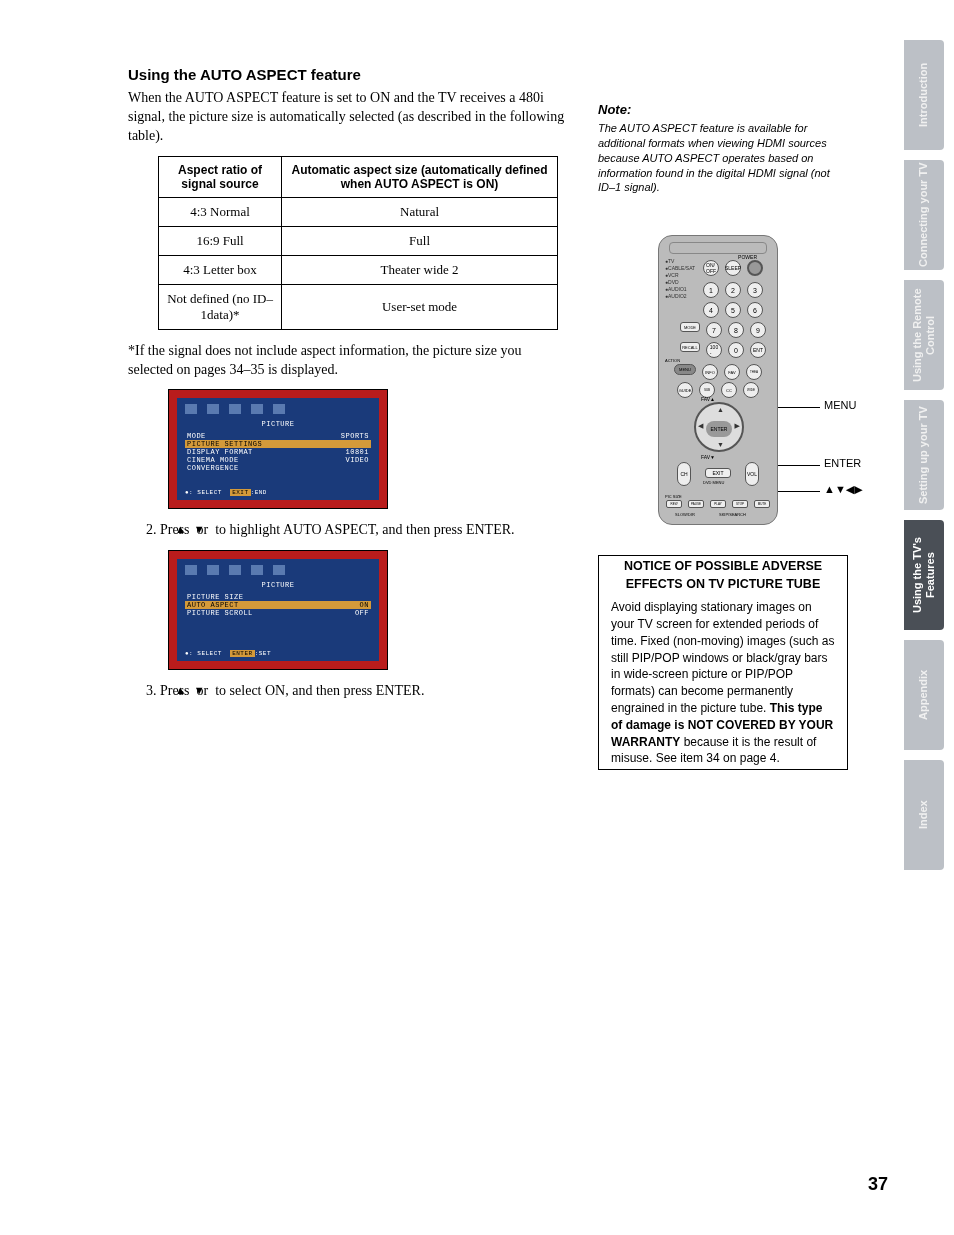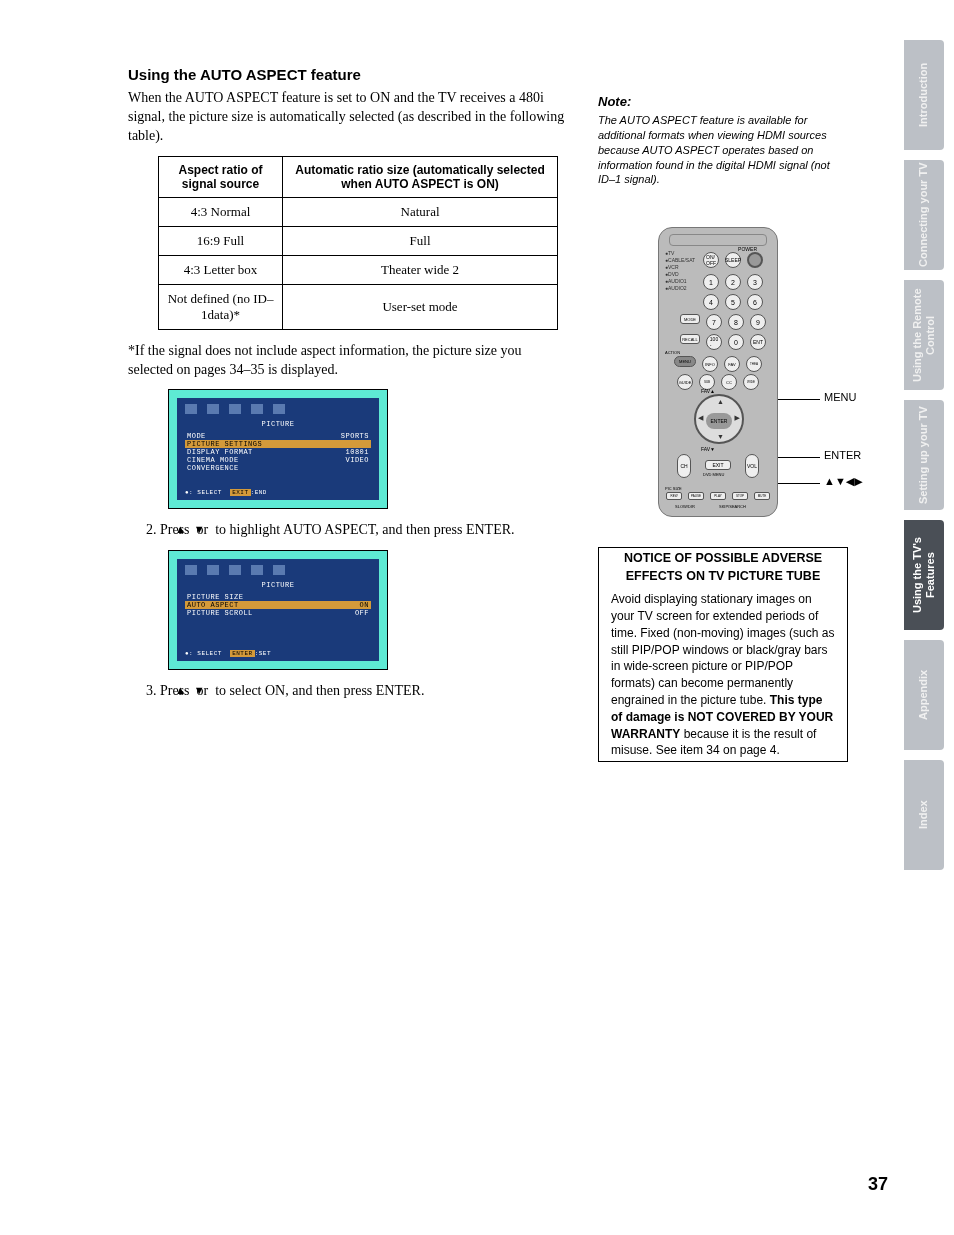--- a/index.html
+++ b/index.html
@@ -18,21 +18,21 @@
   .heading { font-weight: bold; font-size: 15px; margin-bottom: 6px; }
   .para { font-family: Georgia, 'Times New Roman', serif; font-size: 14px; line-height: 1.35; margin-bottom: 10px; }
   .note-head { font-weight: bold; font-style: italic; font-size: 13px; margin-bottom: 4px; }
   .note-body { font-style: italic; font-size: 11px; line-height: 1.35; }
   table.aspect { border-collapse: collapse; width: 400px; margin: 8px auto 12px 30px; }
   table.aspect th, table.aspect td { border: 1px solid #000; padding: 6px 8px; text-align: center; }
   table.aspect th { font-weight: bold; font-size: 12px; background:#fff; }
   table.aspect td { font-size: 13px; font-family: Georgia, serif; }
   .step { font-family: Georgia, serif; font-size: 14px; margin-left: 36px; text-indent: -18px; margin-bottom: 10px; line-height:1.35; }
   .tri { font-size: 11px; display:inline-block; vertical-align: 1px; }
-  .osd { width: 220px; height: 120px; background: #5eead4; margin: 6px 0 12px 40px; position: relative; color:#fff; font-family: 'Courier New', monospace; font-size:7px; letter-spacing:0.5px; border:1px solid #000;padding-left:16px;}
+  .osd { width: 220px; height: 120px; background: #b91c1c; margin: 6px 0 12px 40px; position: relative; color:#fff; font-family: 'Courier New', monospace; font-size:7px; letter-spacing:0.5px; border:1px solid #000;padding-left:16px;}
   .osd-inner { position:absolute; inset:8px; background:#1a3a7a; padding:6px 8px;}
   .osd-icons { display:flex; gap:10px; margin-bottom:6px;}
   .osd-icon{width:12px;height:10px;background:#5a7ab0;}
   .osd-title{color:#fff; text-align:center; font-size:7px; margin-bottom:4px;}
   .osd-row{display:flex; justify-content:space-between; height:8px; align-items:center; font-size:7px; padding:0 2px;}
   .osd-hl{background:#d49a3a; color:#000;}
   .osd-foot{position:absolute; bottom:4px; left:8px; font-size:6px; color:#fff;}
   .osd-foot .kw{background:#d49a3a; color:#000; padding:0 2px;}
   .remote {
     width: 120px; height: 290px; background: #bbb; border-radius: 14px;
@@ -61,21 +61,21 @@
 <div class="page">
   <div class="content clearfix">
     <div class="left-col">
       <div class="heading">Using the AUTO ASPECT feature</div>
       <p class="para">When the AUTO ASPECT feature is set to ON and the TV receives a 480i signal, the picture size is automatically selected (as described in the following table).</p>
 
       <table class="aspect">
         <tbody>
             <tr>
           <th>Aspect ratio of signal source</th>
-          <th>Automatic ratio size (automatically selected when AUTO ASPECT is ON)</th>
+          <th>Automatic aspect size (automatically defined when AUTO ASPECT is ON)</th>
         </tr>
         <tr>
               <td>4:3 Normal</td>
               <td>Natural</td>
             </tr>
         <tr>
               <td>16:9 Full</td>
               <td>Full</td>
             </tr>
         <tr>
@@ -155,21 +155,21 @@
           <div class="osd-foot"><span>●</span><span>: SELECT</span>&nbsp;&nbsp;<span class="kw">ENTER</span><span>:SET</span></div>
         </div>
       </div>
 
       <p class="step">
         <span>3.  Press </span><span class="tri">▲</span><span> or </span><span class="tri">▼</span><span> to select ON, and then press ENTER.</span>
       </p>
     </div>
 
     <div class="right-col">
-      <div style="margin-top:28px;">
+      <div style="margin-top:36px;">
         <div class="note-head">Note:</div>
         <p class="note-body">The AUTO ASPECT feature is available for additional formats when viewing HDMI sources because AUTO ASPECT operates based on information found in the digital HDMI signal (not ID–1 signal).</p>
       </div>
 
       <div style="position:relative;">
         <div class="remote">
           <div class="r-label-left" style="top:22px;">●<span>TV</span><br>●<span>CABLE/SAT</span><br>●<span>VCR</span><br>●<span>DVD</span><br>●<span>AUDIO1</span><br>●<span>AUDIO2</span></div>
           <div style="position:absolute;right:20px;top:18px;font-size:5px;">POWER</div>
           <div class="r-row" style="top:24px; padding-left:30px;">
               <div class="r-btn" style="font-size:5px;">ON/<br>OFF</div>

